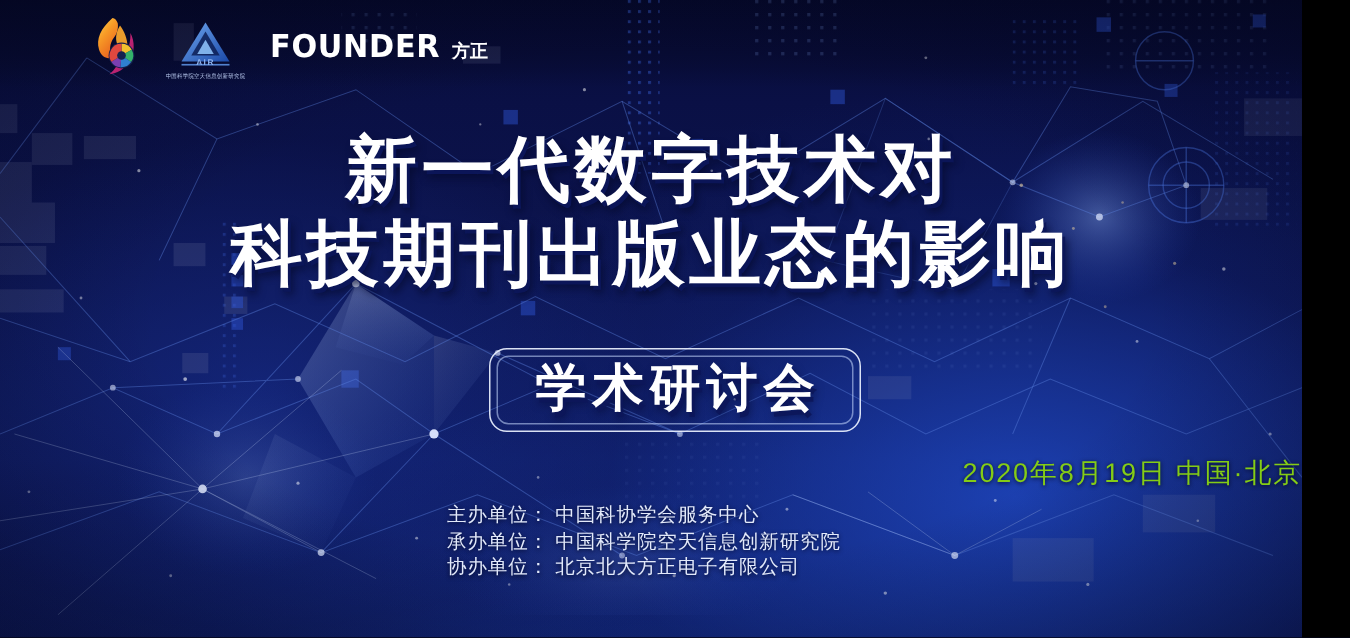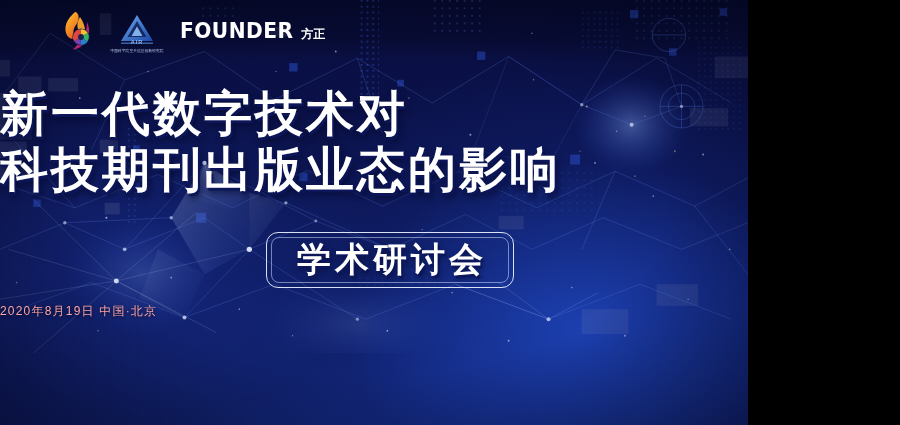--- a/index.html
+++ b/index.html
@@ -2,21 +2,21 @@
 <html lang="zh"><head>
 <meta charset="utf-8">
 <style>
   html, body {
     margin: 0;
     padding: 0;
     background: #000;
   }
   #poster {
     position: relative;
-    width: 748px;
+    width: 868px;
     height: 425px;
     overflow: hidden;
     font-family: "Liberation Sans", "DejaVu Sans", sans-serif;
     background: #0a0f3c;
     user-select: none;
   }
 
   
   .bg-base {
     position: absolute;
@@ -99,21 +99,21 @@
     font-weight: 700;
     letter-spacing: 1px;
     color: #8fb4ef;
   }
 
   
   .title-block {
     position: absolute;
     left: 0; right: 0;
     top: 86px;
-    text-align: left;
+    text-align: center;
     z-index: 5;
   }
   .title-line {
     color: #ffffff;
     font-family: "Liberation Sans", "DejaVu Sans", sans-serif;
     font-weight: 700;
     font-size: 48px;
     line-height: 56px;
     letter-spacing: 3px;
     text-shadow:
@@ -155,23 +155,23 @@
     text-indent: 4px;
     text-shadow: 2px 3px 0 rgba(12,22,90,0.9), 2px 4px 6px rgba(4,8,40,0.6);
     white-space: nowrap;
   }
 
   
   .date-line {
     position: absolute;
     left: 0; right: 0;
     top: 303px;
-    text-align: left;
-    color: #fca5a5;
-    font-size: 12px;
+    text-align: right;
+    color: #84cc16;
+    font-size: 18px;
     letter-spacing: 1.2px;
     z-index: 5;
     text-shadow: 0 1px 3px rgba(2,6,30,0.9);
   }
 
   
   .orgs {
     position: absolute;
     left: 0; right: 0;
     top: 334px;
@@ -428,14 +428,19 @@
   </div>
 
   <div class="subtitle-wrap">
     <div class="subtitle-frame">
       <div class="subtitle-text">学术研讨会</div>
     </div>
   </div>
 
   <div class="date-line">2020年8月19日  中国·北京</div>
 
+  <div class="orgs">
+    <div class="org-line">主办单位： 中国科协学会服务中心</div>
+    <div class="org-line">承办单位： 中国科学院空天信息创新研究院</div>
+    <div class="org-line">协办单位： 北京北大方正电子有限公司</div>
+  </div>
 
 </div>
 
 </body></html>

